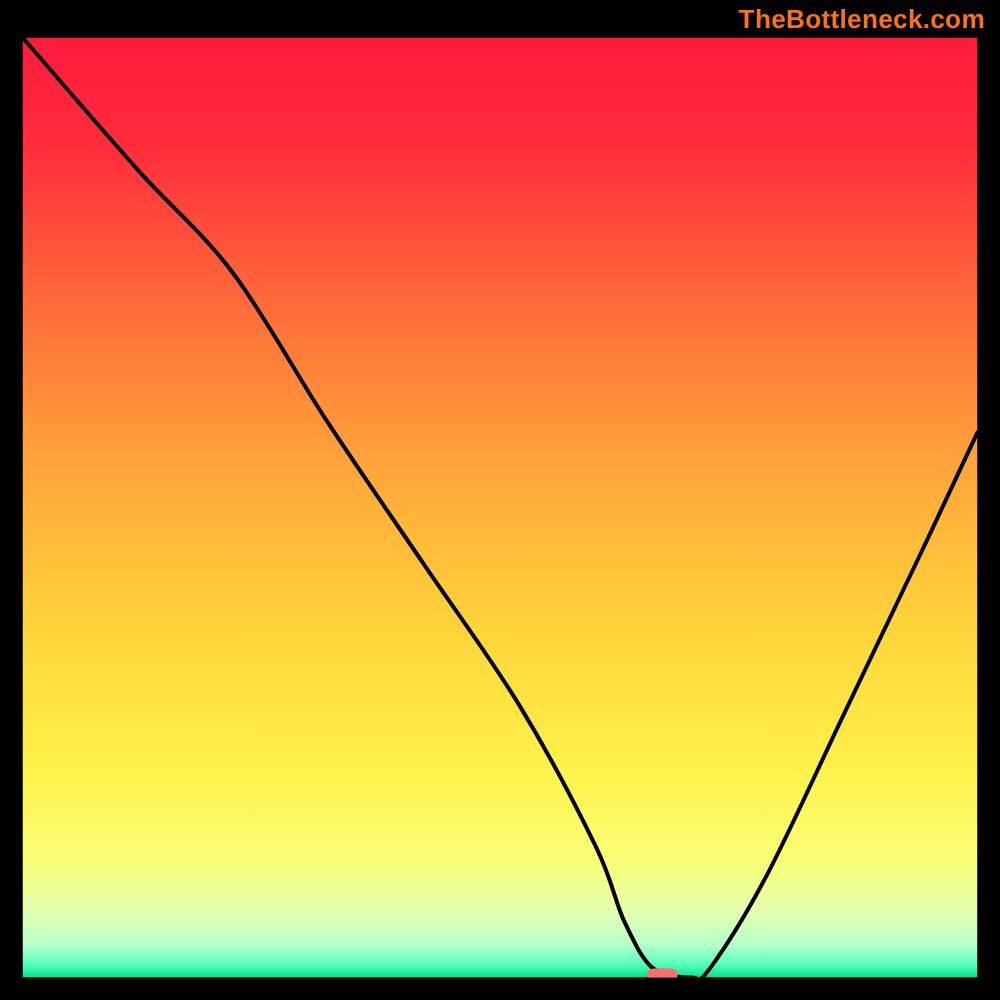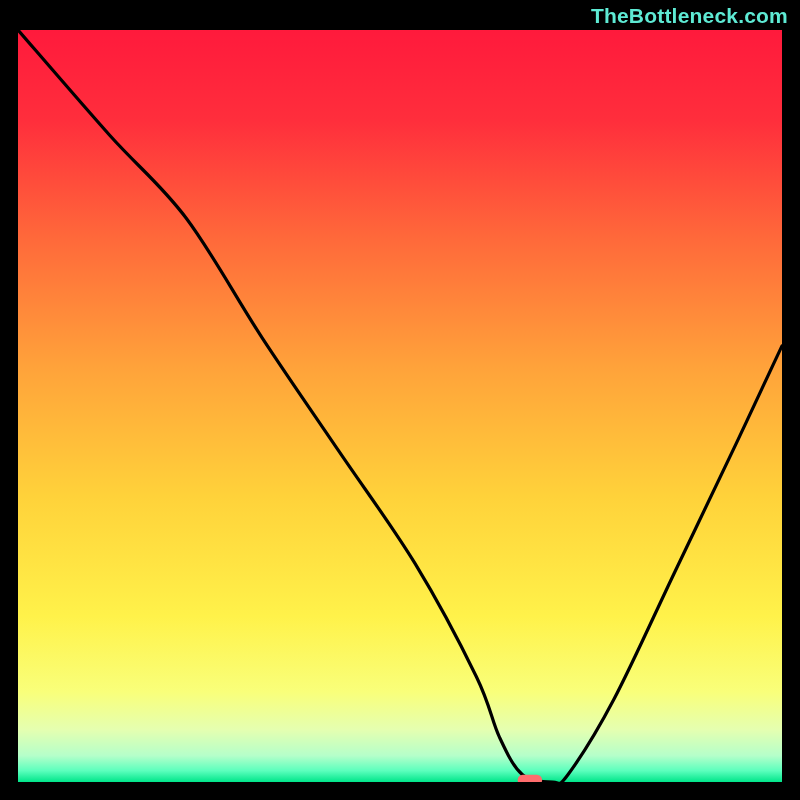--- a/index.html
+++ b/index.html
@@ -14,21 +14,21 @@
   .frame {
     position: relative;
     width: 800px;
     height: 800px;
     background: #000;
   }
   .watermark {
     position: absolute;
     top: 4px;
     right: 12px;
-    color: #5eead4;
+    color: #f97316;
     font-size: 21px;
     font-weight: 600;
     letter-spacing: 0.2px;
     user-select: none;
   }
   .plot-area {
     position: absolute;
     left: 18px;
     top: 30px;
     width: 764px;

